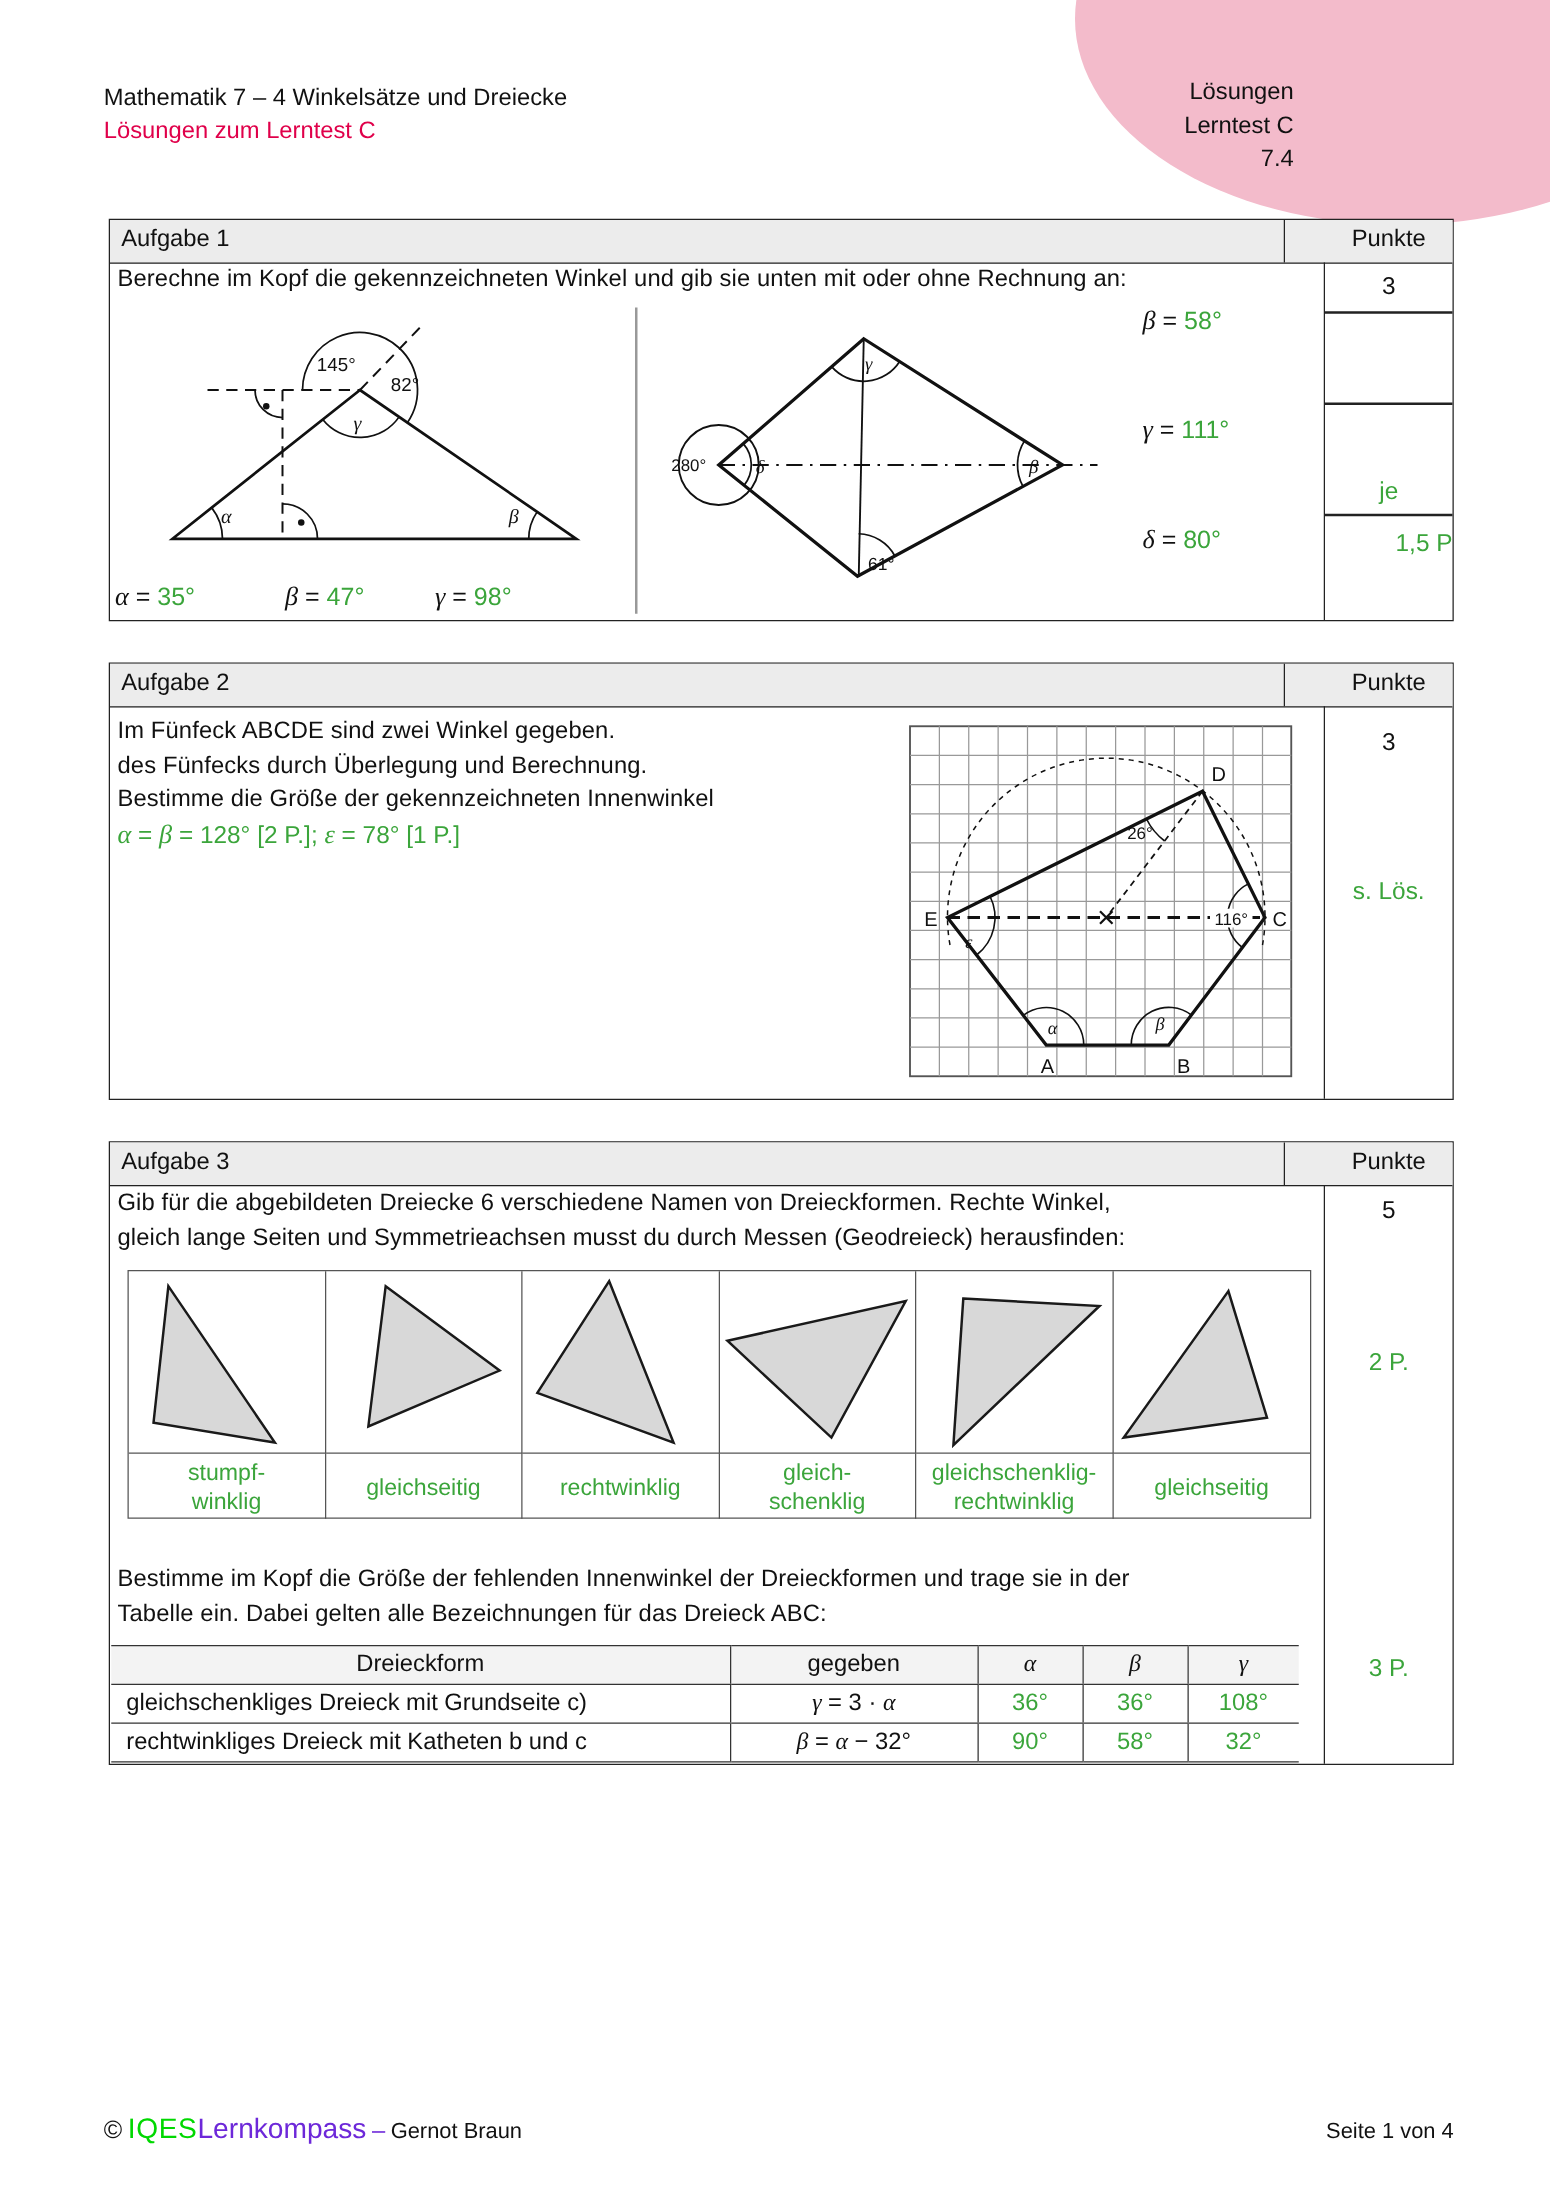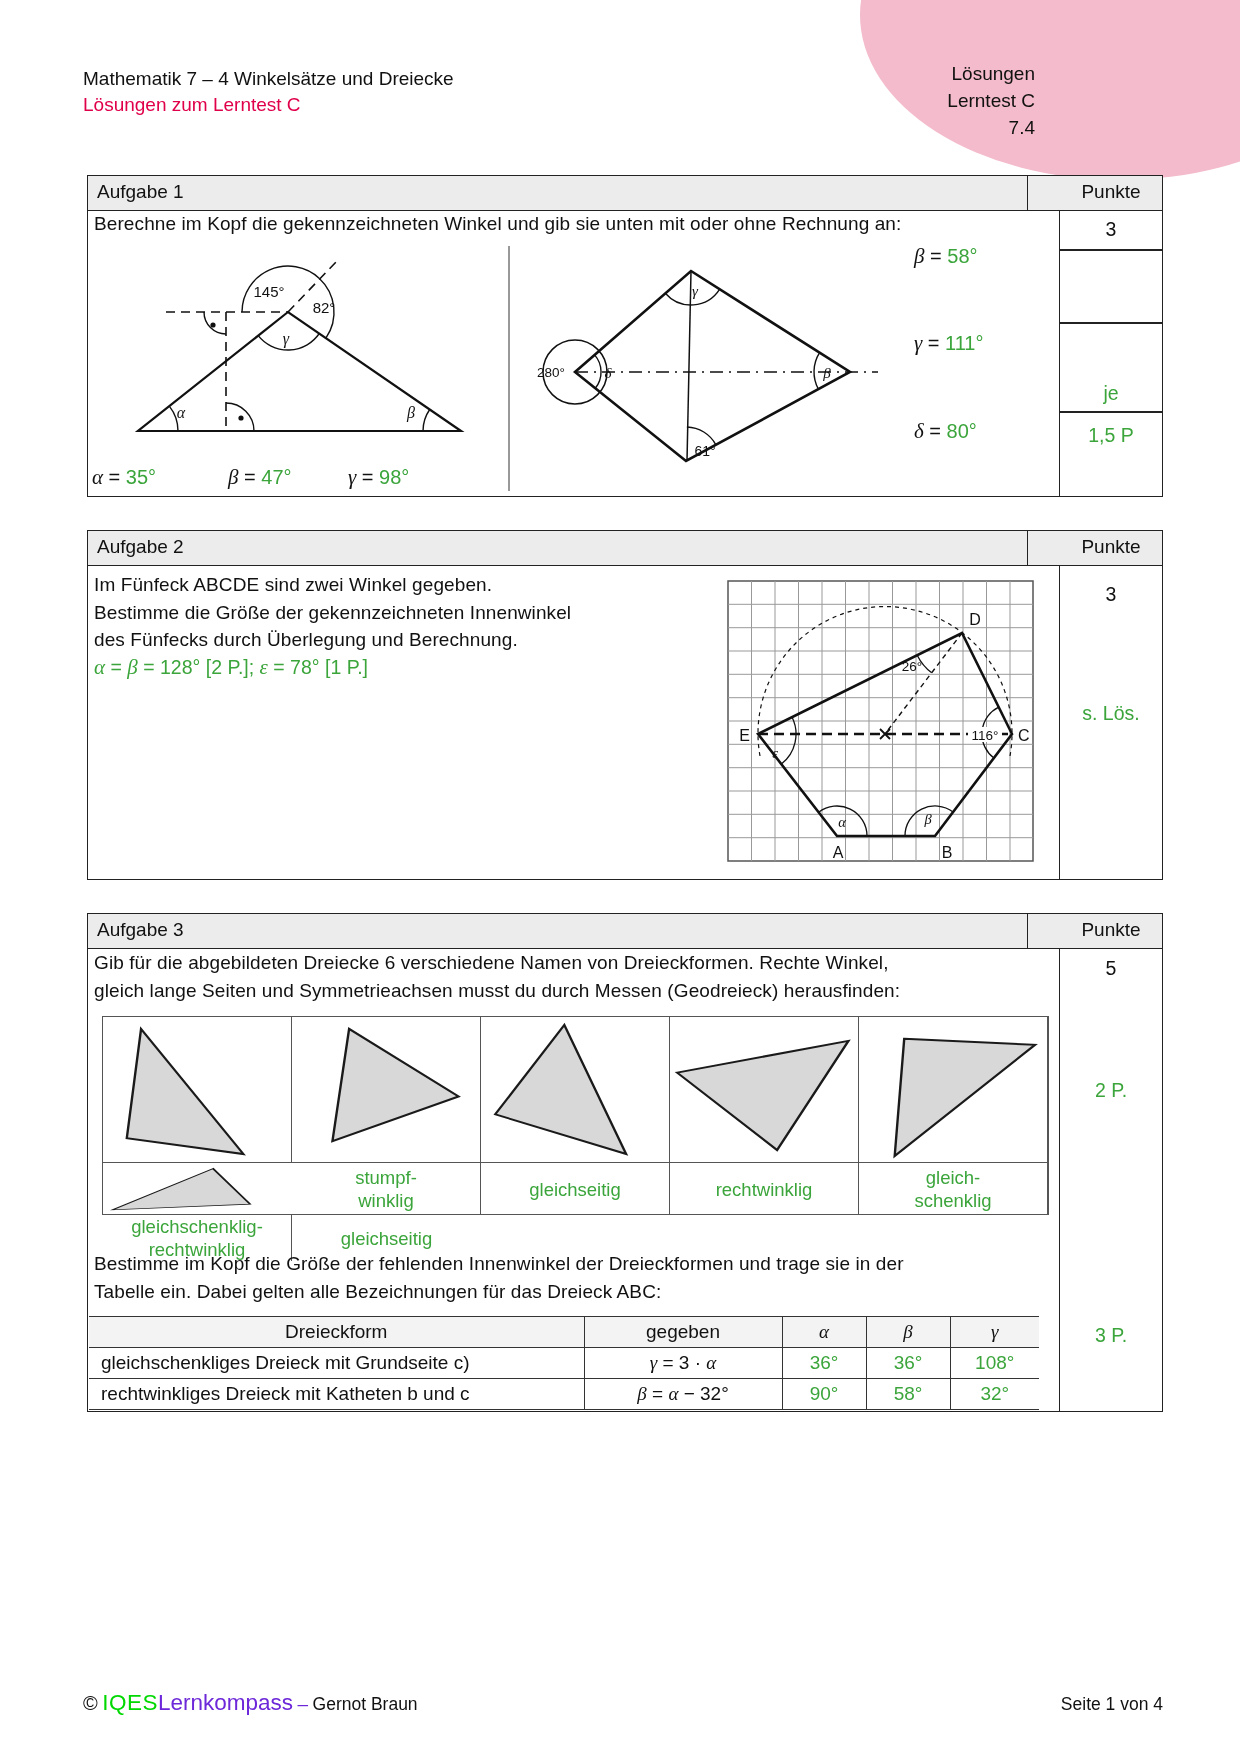--- a/index.html
+++ b/index.html
@@ -19,21 +19,21 @@
   .pv{position:absolute;left:0;right:0;text-align:center;font-size:19.5px;}
   .green{color:#3ba53b;}
   .phr{position:absolute;left:0;right:0;height:1.5px;background:#222;}
   .txt{font-size:19px;letter-spacing:0.1px;}
   .gk{font-family:"Liberation Serif","DejaVu Serif",serif;font-style:italic;}
   .ansline{position:absolute;font-size:20px;white-space:nowrap;}
   .ansline .gk{font-size:21px;}
   .vdiv{position:absolute;width:1.5px;background:#999;}
   svg text{font-family:"Liberation Sans","DejaVu Sans",sans-serif;fill:#111;}
   svg text.gk{font-family:"Liberation Serif","DejaVu Serif",serif;font-style:italic;}
-  .gal{position:absolute;display:grid;grid-template-columns:repeat(5,1fr);grid-template-rows:146px 52px;
+  .gal{position:absolute;display:grid;grid-template-columns:repeat(6,1fr);grid-template-rows:146px 52px;
        border:1.5px solid #555;box-sizing:border-box;}
   .gimg{border-right:1.5px solid #555;border-bottom:1.5px solid #555;box-sizing:border-box;}
   .gimg:nth-child(6){border-right:none;}
   .glab{border-right:1.5px solid #555;box-sizing:border-box;display:flex;align-items:center;justify-content:center;
         text-align:center;font-size:18.5px;line-height:23px;white-space:pre-line;color:#3ba53b;}
   .glab:nth-child(12){border-right:none;}
   .gimg svg{display:block;width:100%;height:100%;}
   table.t3{border-collapse:collapse;table-layout:fixed;width:950px;font-size:19px;}
   table.t3 td,table.t3 th{border-top:1.5px solid #333;border-bottom:1.5px solid #333;padding:0;height:30px;
         font-weight:normal;overflow:hidden;white-space:nowrap;}
@@ -127,34 +127,34 @@
     <div class="ansline" style="left:260px;top:289px;">
       <span class="gk">γ</span><span> = </span><span class="green">98°</span>
     </div>
 
     <div class="pcol">
       <div class="pv" style="top:8px;">3</div>
       <div class="phr" style="top:39px;"></div>
       <div class="phr" style="top:112px;"></div>
       <div class="pv green" style="top:172px;">je</div>
       <div class="phr" style="top:201px;"></div>
-      <div class="pv green" style="top:214px;">1,5 P</div>
+      <div class="pv green" style="top:214px;text-align:right;">1,5 P</div>
     </div>
   </div>
 
   <div class="box" style="top:530px;height:350px;">
     <div class="bh">
       <div class="bh-t">Aufgabe 2</div>
       <div class="bh-p">Punkte</div>
     </div>
 
     <div class="abs txt" style="left:6px;top:40px;line-height:27.5px;">
       <div>Im Fünfeck ABCDE sind zwei Winkel gegeben.</div>
+      <div>des Fünfecks durch Überlegung und Berechnung.</div>
       <div>Bestimme die Größe der gekennzeichneten Innenwinkel</div>
-      <div>des Fünfecks durch Überlegung und Berechnung.</div>
     </div>
 
     <div class="ansline green" style="left:6px;top:124px;font-size:19.5px;">
       <span class="gk">α</span><span> = </span><span class="gk">β</span><span> = 128° [2 P.]; </span><span class="gk">ε</span><span> = 78° [1 P.]</span>
     </div>
 
     <svg class="abs" style="left:638px;top:48px;" width="312" height="288" viewBox="-2 -2 312 288">
       <rect x="0" y="0" width="305" height="280" fill="none" stroke="#555" stroke-width="1.5"></rect>
       <path d="M23.5 0V280M47 0V280M70.5 0V280M94 0V280M117.5 0V280M141 0V280M164.5 0V280M188 0V280M211.5 0V280M235 0V280M258.5 0V280M282 0V280" stroke="#999" stroke-width="1"></path>
       <path d="M0 23.3H305M0 46.7H305M0 70H305M0 93.3H305M0 116.7H305M0 140H305M0 163.3H305M0 186.7H305M0 210H305M0 233.3H305M0 256.7H305" stroke="#999" stroke-width="1"></path>

